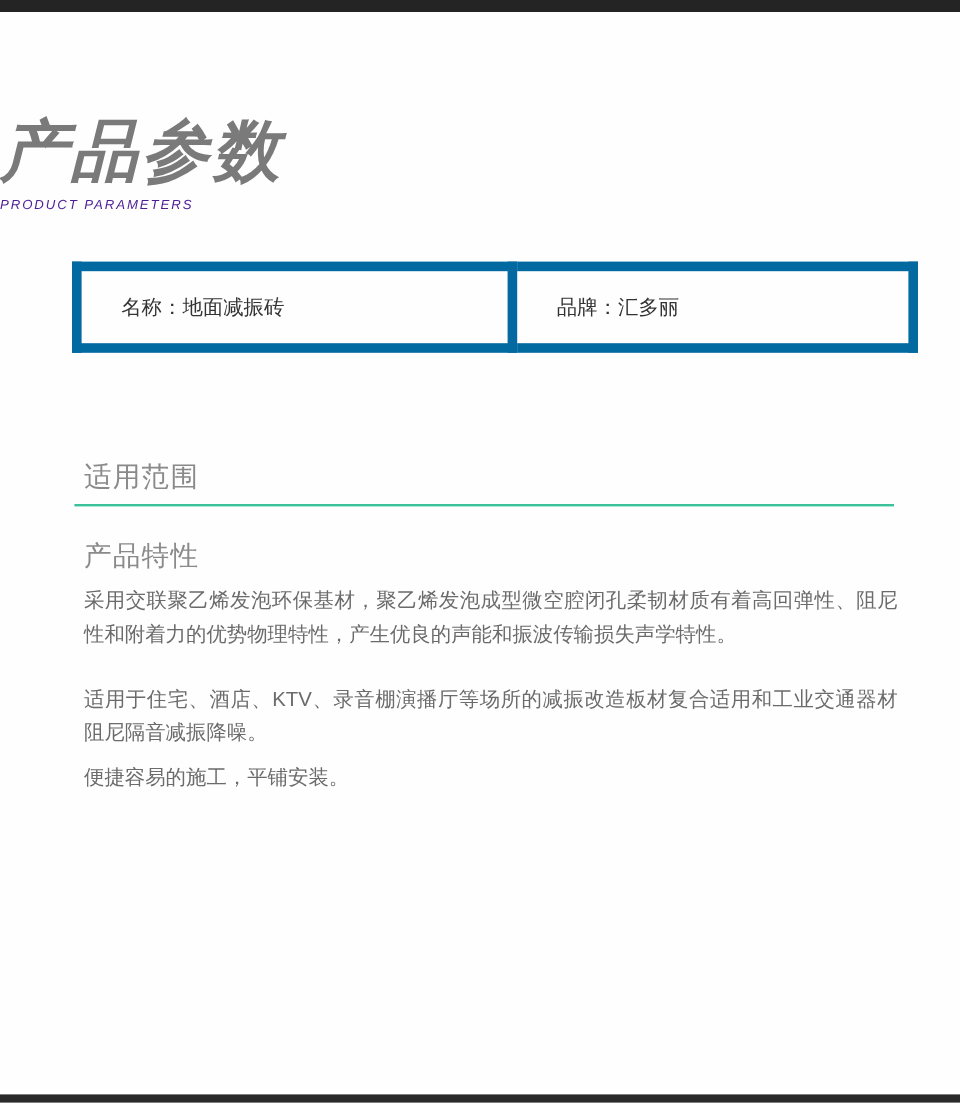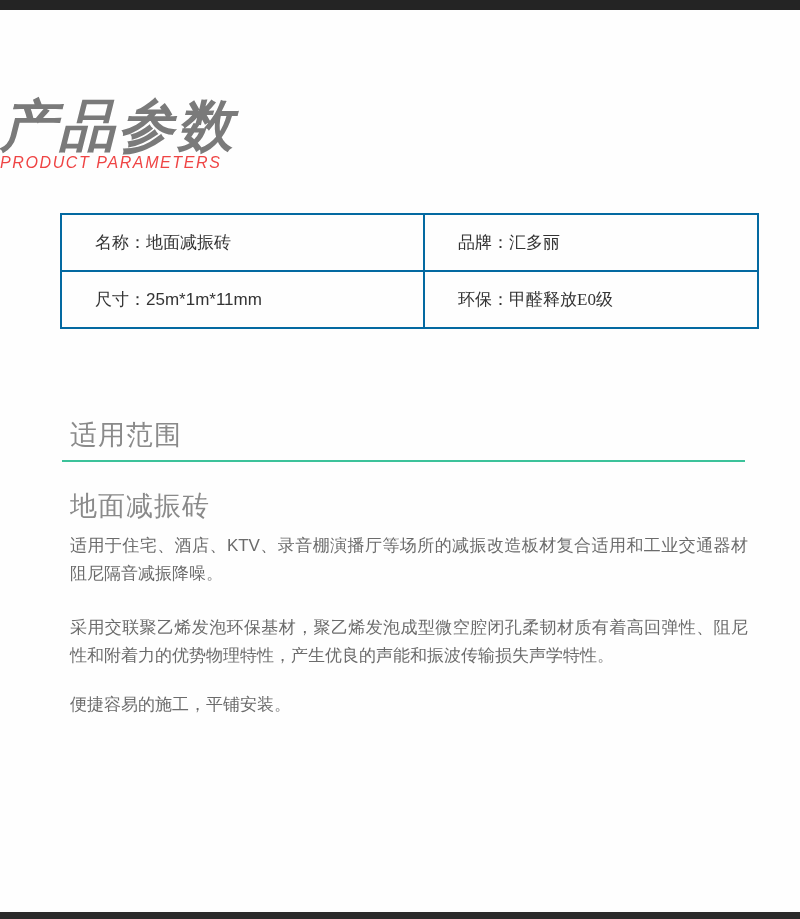--- a/index.html
+++ b/index.html
@@ -29,47 +29,48 @@
     font-style: italic;
   }
   .page-title {
     font-size: 56px;
     line-height: 1;
     font-weight: 700;
     color: #7a7a7a;
     letter-spacing: 3px;
   }
   .page-subtitle {
-    font-size: 16px;
-    color: #ef4444;
+    margin-top: 11px;
+    font-size: 11px;
+    color: #4c1d95;
     letter-spacing: 1.6px;
   }
   table.spec-table {
     margin: 41px 0 0 60px;
     width: 697px;
     border-collapse: collapse;
     table-layout: fixed;
   }
   table.spec-table td {
-    border: 2px solid #0369a1;
-    height: 57px;
+    border: 8px solid #0369a1;
+    height: 68px;
     vertical-align: middle;
     padding-left: 33px;
     font-size: 17px;
     color: #333333;
   }
   td.col-left  { width: 363px; }
   td.col-right { width: 334px; font-family: Liberation Serif, serif; }
   .content {
     margin-left: 70px;
     width: 678px;
   }
   .section-heading {
     margin-top: 88px;
-    font-size: 27px;
+    font-size: 23px;
     font-weight: 400;
     color: #8a8a8a;
     letter-spacing: 1px;
   }
   .section-heading.second {
     margin-top: 26px;
   }
   .body-text {
     margin-top: 11px;
     font-size: 17px;
@@ -84,49 +85,45 @@
     border: none;
   }
   .para {
     margin-top: 8px;
     font-size: 17px;
     line-height: 28px;
     color: #6b6b6b;
     text-align: justify;
   }
   .para + .para { margin-top: 26px; }
-  .para.last { margin-top: 21px; }
+  .para.last { margin-top: 9px; }
 </style>
 </head>
 <body>
 
 <div class="top-bar" style="background: rgb(36, 36, 36);"></div>
 
 <div class="header">
   <div class="page-title">产品参数</div>
   <div class="page-subtitle">PRODUCT PARAMETERS</div>
 </div>
 
 <table class="spec-table">
   <tbody>
     <tr>
       <td class="col-left">名称：地面减振砖</td>
       <td class="col-right">品牌：汇多丽</td>
     </tr>
-    <tr>
-      <td class="col-left">尺寸：25m*1m*11mm</td>
-      <td class="col-right">环保：甲醛释放E0级</td>
-    </tr>
   </tbody>
 </table>
 
 <div class="content">
   <div class="section-heading">适用范围</div>
 
   <hr class="divider" style="background: rgb(60, 194, 154);">
 
-  <div class="section-heading second">地面减振砖</div>
+  <div class="section-heading second">产品特性</div>
+  <div class="para">采用交联聚乙烯发泡环保基材，聚乙烯发泡成型微空腔闭孔柔韧材质有着高回弹性、阻尼性和附着力的优势物理特性，产生优良的声能和振波传输损失声学特性。</div>
   <div class="para">适用于住宅、酒店、KTV、录音棚演播厅等场所的减振改造板材复合适用和工业交通器材阻尼隔音减振降噪。</div>
-  <div class="para">采用交联聚乙烯发泡环保基材，聚乙烯发泡成型微空腔闭孔柔韧材质有着高回弹性、阻尼性和附着力的优势物理特性，产生优良的声能和振波传输损失声学特性。</div>
   <div class="para last">便捷容易的施工，平铺安装。</div>
 </div>
 
 <div class="bottom-bar" style="background: rgb(42, 42, 42);"></div>
 
 </body></html>

